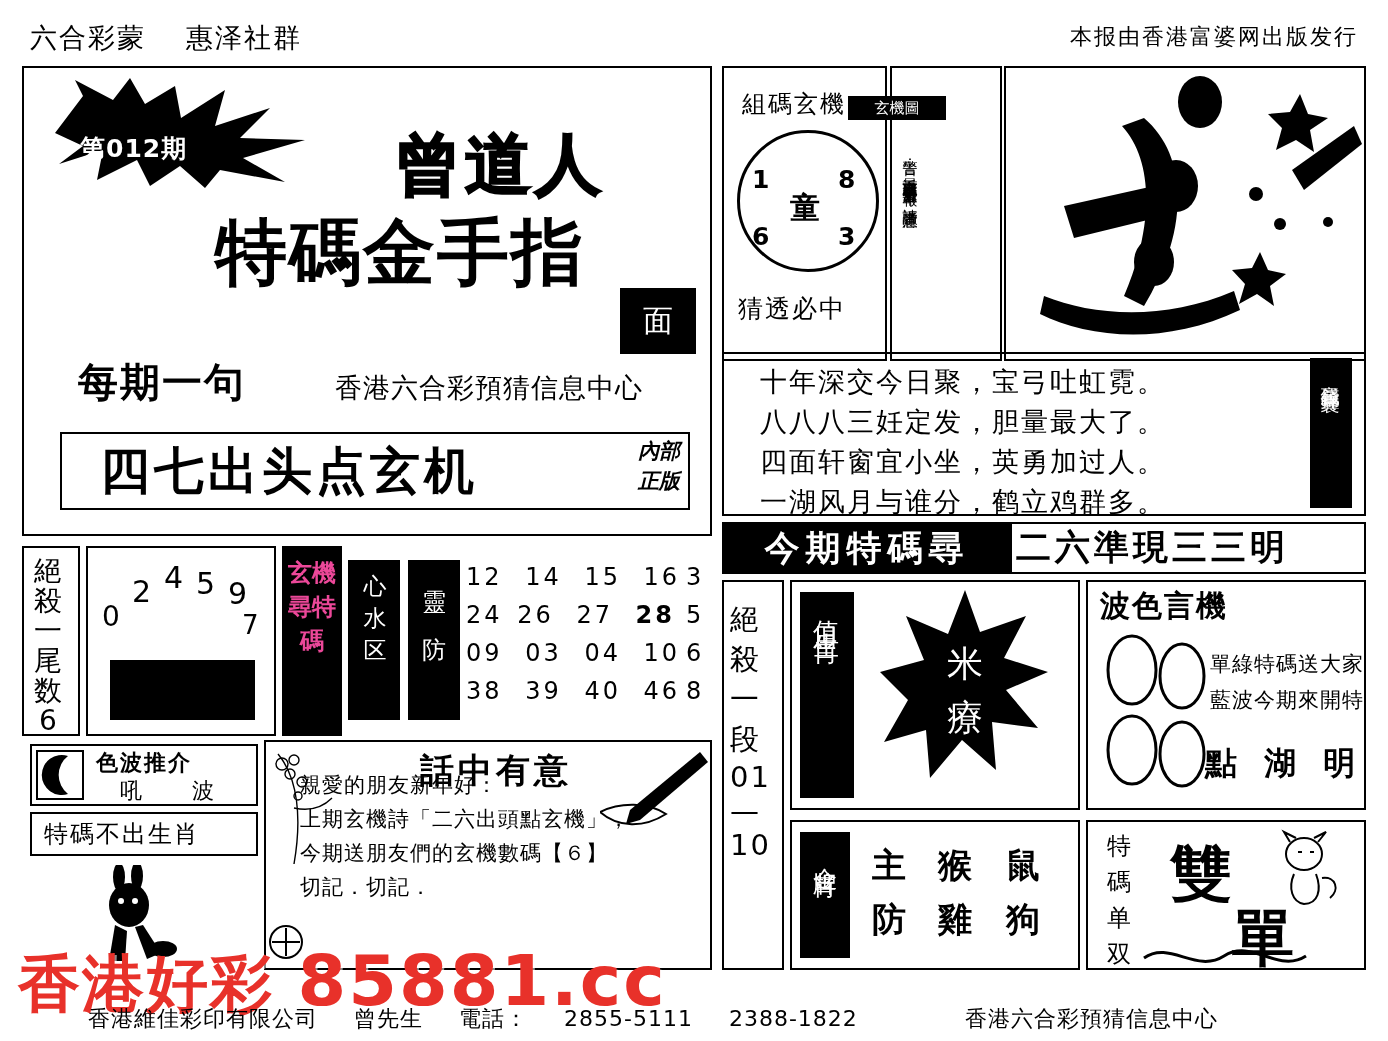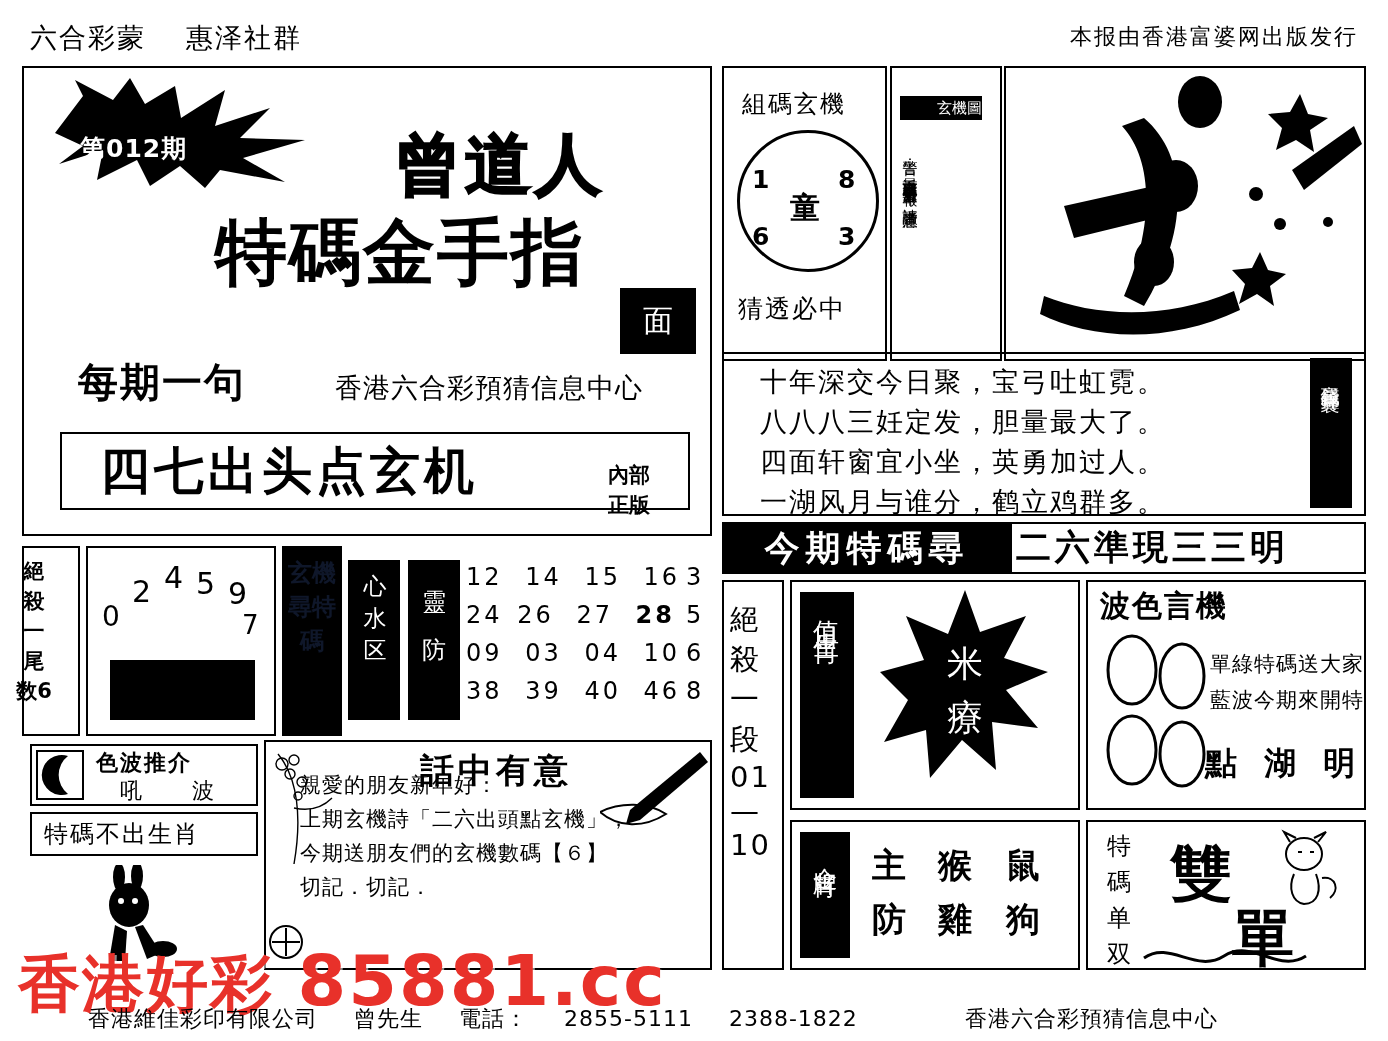--- a/index.html
+++ b/index.html
@@ -25,62 +25,62 @@
   #leftframe{left:22px;top:66px;width:690px;height:470px;}
   #starburst{left:55px;top:78px;width:250px;height:110px;}
   #issue{left:80px;top:132px;font-size:25px;color:#fff;font-weight:bold;letter-spacing:1px;z-index:5;}
   #title1{left:395px;top:120px;font-size:66px;font-weight:bold;letter-spacing:4px;
     -webkit-text-stroke:2px #000;}
   #title2{left:215px;top:205px;font-size:72px;font-weight:bold;letter-spacing:2px;}
   #slogan{left:78px;top:355px;font-size:40px;font-weight:bold;letter-spacing:2px;}
   #center-name{left:335px;top:370px;font-size:27px;letter-spacing:1px;}
   #bigline-box{left:60px;top:432px;width:630px;height:78px;}
   #bigline{left:100px;top:438px;font-size:50px;font-weight:bold;letter-spacing:4px;}
-  #inner-mark{left:608px;top:460px;font-size:21px;line-height:30px;text-align:left;width:72px;font-weight:bold;}
+  #inner-mark{left:608px;top:436px;font-size:21px;line-height:30px;text-align:right;width:72px;font-weight:bold;font-style:italic;}
   #mask-icon{left:620px;top:288px;width:72px;height:62px;border:2px solid #000;background:#000;color:#fff;font-size:30px;text-align:center;line-height:62px;}
 
   
   #zuma-box{left:722px;top:66px;width:165px;height:295px;}
   #zuma-title{left:742px;top:88px;font-size:24px;letter-spacing:2px;}
   #zuma-circle{left:737px;top:130px;width:136px;height:136px;border:3px solid #000;border-radius:50%;}
   #zm1{left:752px;top:165px;font-size:25px;font-weight:bold;}
   #zm8{left:838px;top:165px;font-size:25px;font-weight:bold;}
   #zm6{left:752px;top:222px;font-size:25px;font-weight:bold;}
   #zm3{left:838px;top:222px;font-size:25px;font-weight:bold;}
   #zmC{left:790px;top:188px;font-size:30px;font-weight:bold;}
   #zuma-sub{left:738px;top:292px;font-size:25px;letter-spacing:2px;}
 
   
   #warn-box{left:890px;top:66px;width:112px;height:295px;}
-  #warn-tag{left:900px;top:96px;width:82px;height:24px;background:#000;color:#fff;font-size:15px;text-align:right;line-height:24px;}
+  #warn-tag{left:848px;top:96px;width:98px;height:24px;background:#000;color:#fff;font-size:15px;text-align:center;line-height:24px;}
   #warn-text{left:900px;top:148px;width:95px;font-size:15px;line-height:19px;}
   #warn-text .vtxt{writing-mode:vertical-rl;text-orientation:upright;height:195px;letter-spacing:1px;}
 
   
   #art-box{left:1004px;top:66px;width:362px;height:295px;}
 
   
   #poem-box{left:722px;top:352px;width:644px;height:164px;}
   #poem{left:760px;top:362px;font-size:27px;line-height:40px;letter-spacing:2px;}
   #winbox{left:1310px;top:358px;width:42px;height:150px;background:#000;color:#fff;font-size:19px;text-align:center;padding-top:6px;box-sizing:border-box;}
   #winbox .vtxt{writing-mode:vertical-rl;text-orientation:upright;letter-spacing:3px;}
 
   
   #banner{left:722px;top:522px;width:644px;height:52px;}
   #banner-inv{left:722px;top:522px;width:290px;height:52px;background:#000;color:#fff;font-size:35px;font-weight:bold;text-align:center;line-height:52px;letter-spacing:6px;}
   #banner-rest{left:1016px;top:524px;font-size:35px;font-weight:bold;letter-spacing:4px;}
 
   
   #jue-box{left:22px;top:546px;width:58px;height:190px;}
-  #jue-text{left:16px;top:556px;font-size:21px;line-height:30px;width:36px;text-align:center;font-weight:bold;}
+  #jue-text{left:30px;top:556px;font-size:28px;line-height:30px;width:36px;text-align:center;}
   #num-box{left:86px;top:546px;width:190px;height:190px;}
   #num-scatter{left:92px;top:552px;width:180px;height:105px;}
   #logo-cell{left:110px;top:660px;width:145px;height:60px;background:#000;}
   #xuanji-box{left:282px;top:546px;width:60px;height:190px;background:#000;}
-  #xuanji-text{left:288px;top:556px;width:48px;color:#0f172a;font-size:24px;line-height:34px;text-align:center;font-weight:bold;}
+  #xuanji-text{left:288px;top:556px;width:48px;color:#ec4899;font-size:24px;line-height:34px;text-align:center;font-weight:bold;}
   #xin-box{left:348px;top:560px;width:52px;height:160px;background:#000;}
   #xin-text{left:356px;top:570px;width:38px;color:#fff;font-size:23px;line-height:32px;text-align:center;}
   #ling-box{left:408px;top:560px;width:52px;height:160px;background:#000;}
   #ling-text{left:416px;top:578px;width:36px;color:#fff;font-size:24px;line-height:48px;text-align:center;}
   #numtable{left:466px;top:558px;width:240px;font-size:24px;line-height:38px;letter-spacing:3px;}
   #numtail{left:686px;top:558px;font-size:24px;line-height:38px;}
 
   
   #sebo-box{left:30px;top:744px;width:228px;height:62px;}
   #moon{left:36px;top:750px;width:48px;height:50px;border:2px solid #000;box-sizing:border-box;}

